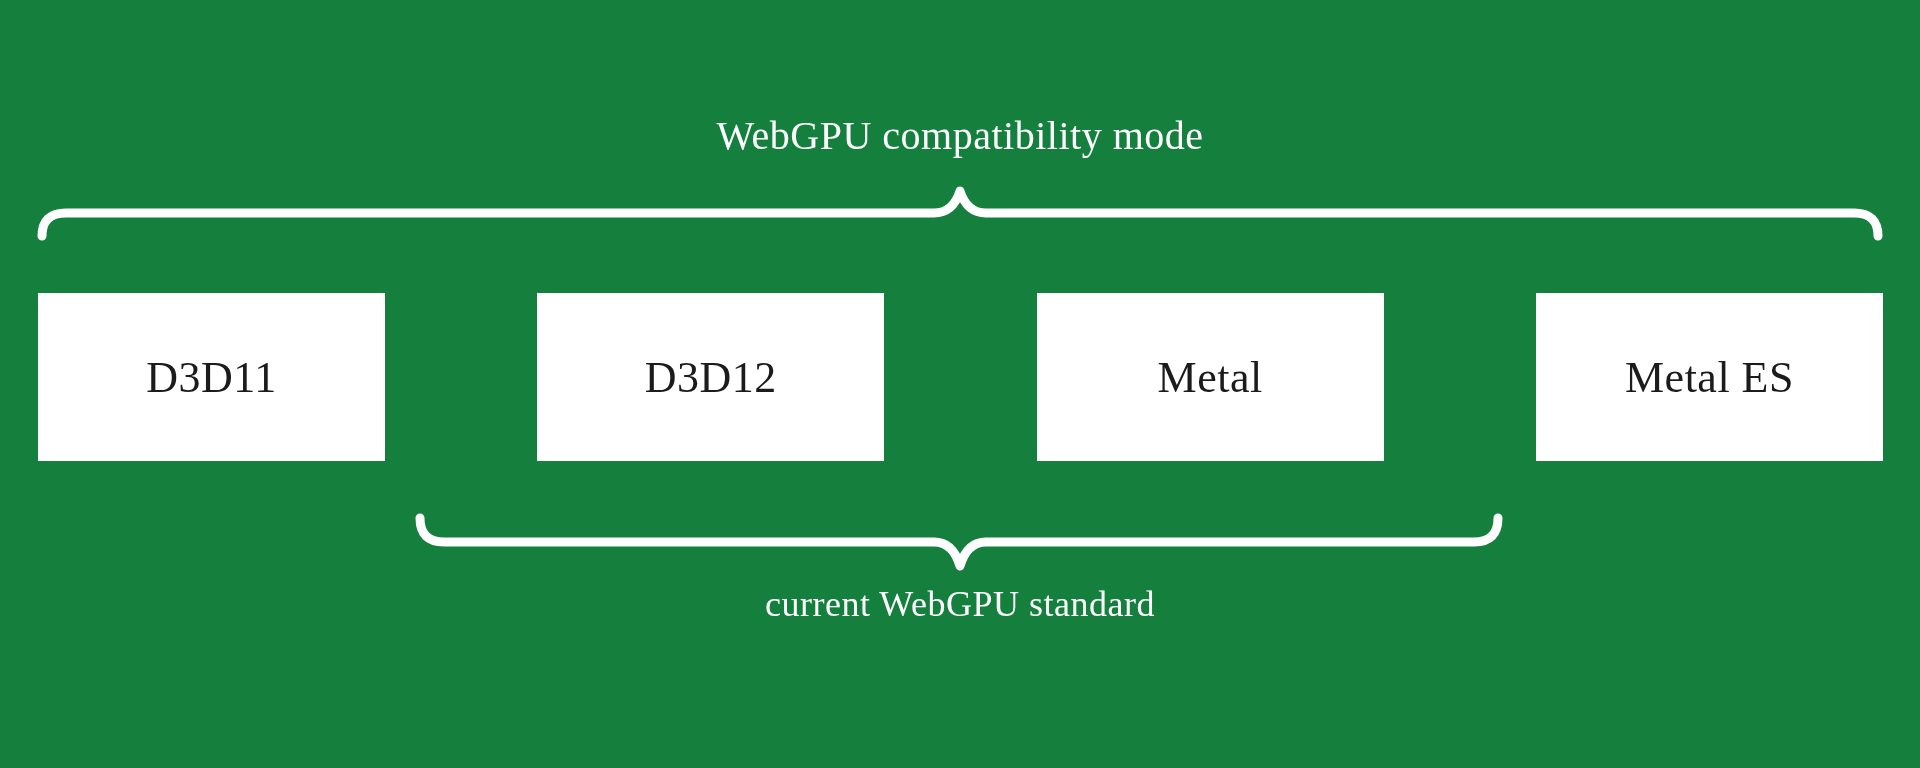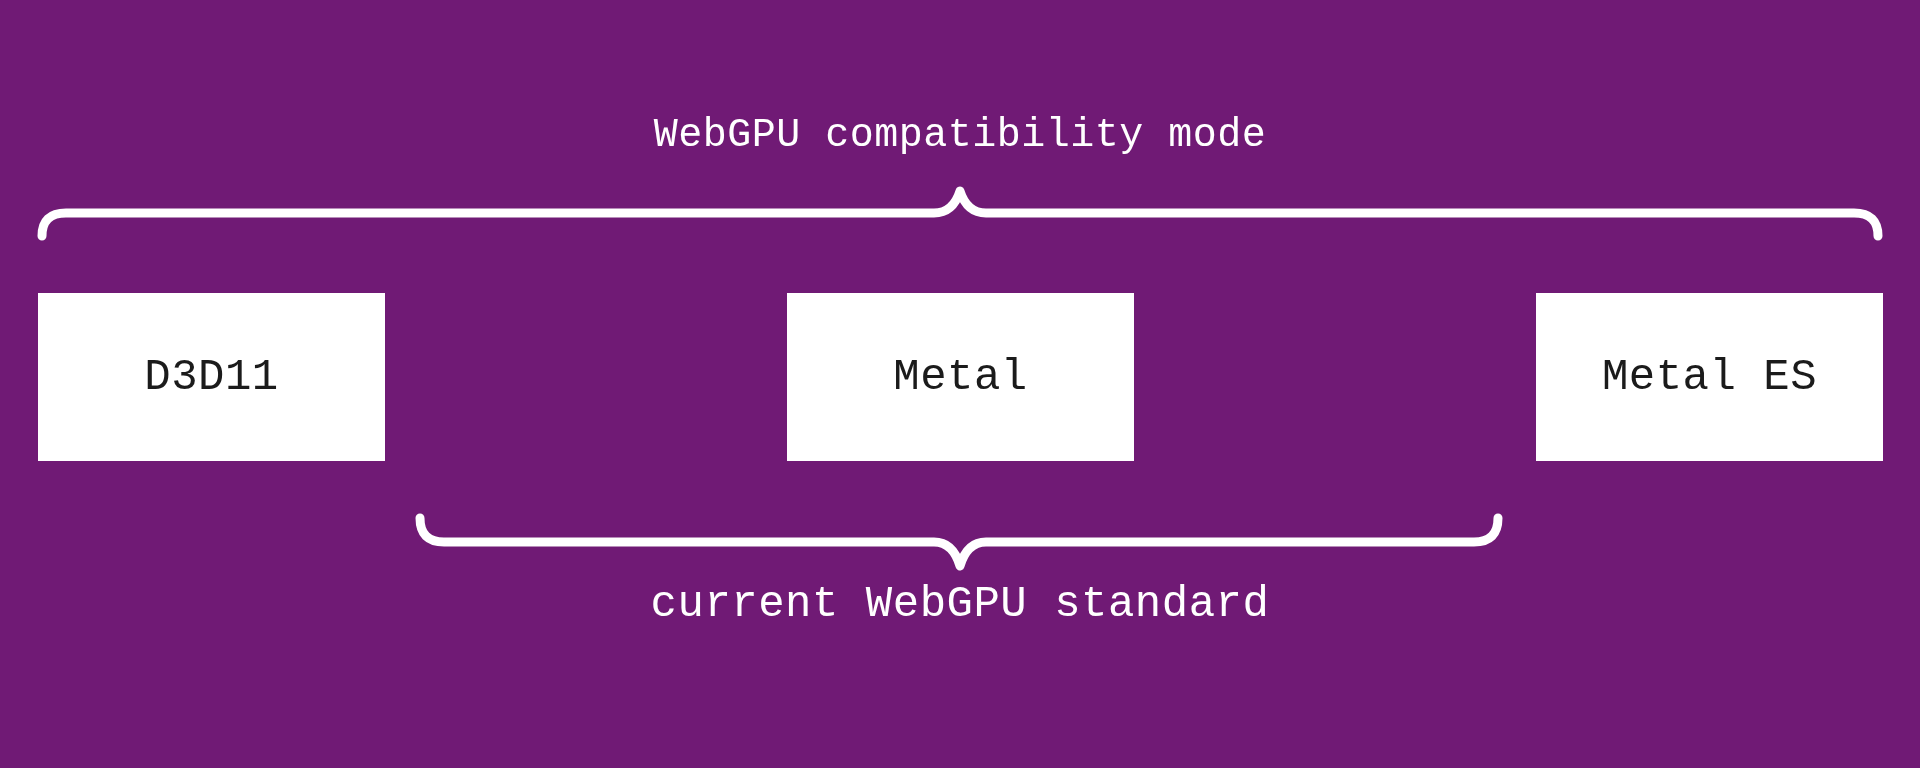--- a/index.html
+++ b/index.html
@@ -3,22 +3,22 @@
 <meta charset="utf-8">
 <style>
   html, body {
     margin: 0;
     padding: 0;
   }
   .canvas {
     position: relative;
     width: 1920px;
     height: 768px;
-    background: #701a75;
-    font-family: Liberation Mono, monospace;
+    background: #15803d;
+    font-family: Liberation Serif, serif;
     overflow: hidden;
   }
   .top-label {
     position: absolute;
     left: 0;
     right: 0;
     top: 112px;
     text-align: center;
     color: #ffffff;
     font-size: 40px;
@@ -60,38 +60,39 @@
     font-size: 44px;
     letter-spacing: 0.5px;
   }
   .bottom-label {
     position: absolute;
     left: 0;
     right: 0;
     top: 580px;
     text-align: center;
     color: #ffffff;
-    font-size: 44px;
+    font-size: 36px;
     line-height: 48px;
     letter-spacing: 0.5px;
   }
 </style>
 </head>
 <body>
 
 <div class="canvas">
 
   <div class="top-label">WebGPU compatibility mode</div>
 
   <svg class="brace-svg" viewBox="0 0 1920 768">
     <path d="M 42 236 Q 42 213 66 213 L 934 213 Q 953 213 960 191 Q 967 213 986 213 L 1854 213 Q 1878 213 1878 236"></path>
     <path d="M 420 518 Q 420 542 444 542 L 934 542 Q 953 542 960 566 Q 967 542 986 542 L 1474 542 Q 1498 542 1498 518"></path>
   </svg>
 
   <div class="boxes-row">
     <div class="api-box">D3D11</div>
+    <div class="api-box">D3D12</div>
     <div class="api-box">Metal</div>
     <div class="api-box">Metal ES</div>
   </div>
 
   <div class="bottom-label">current WebGPU standard</div>
 
 </div>
 
 </body></html>

